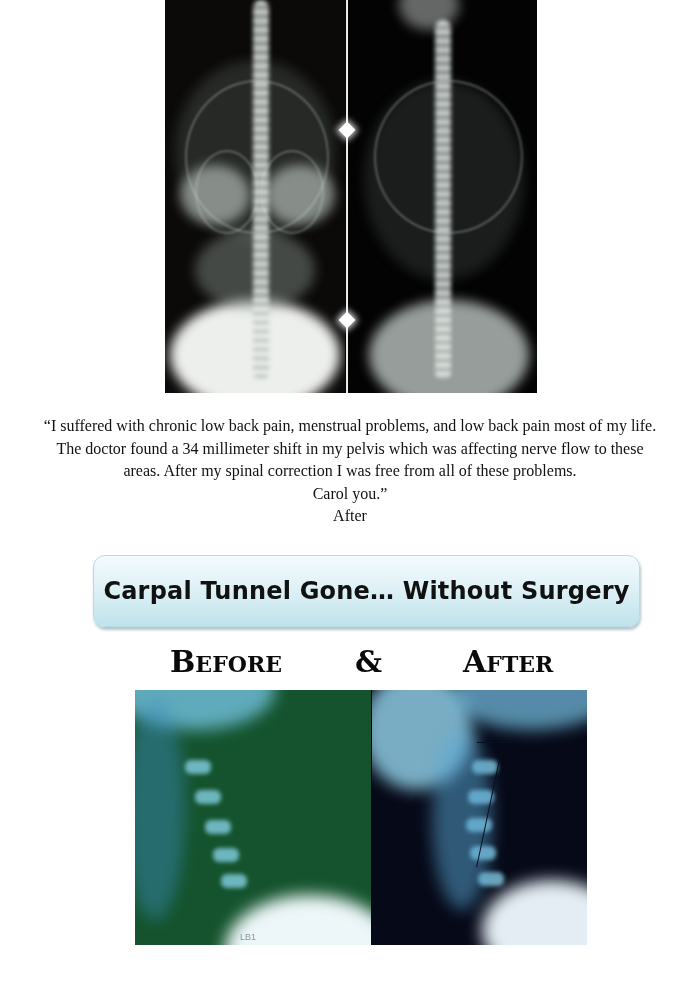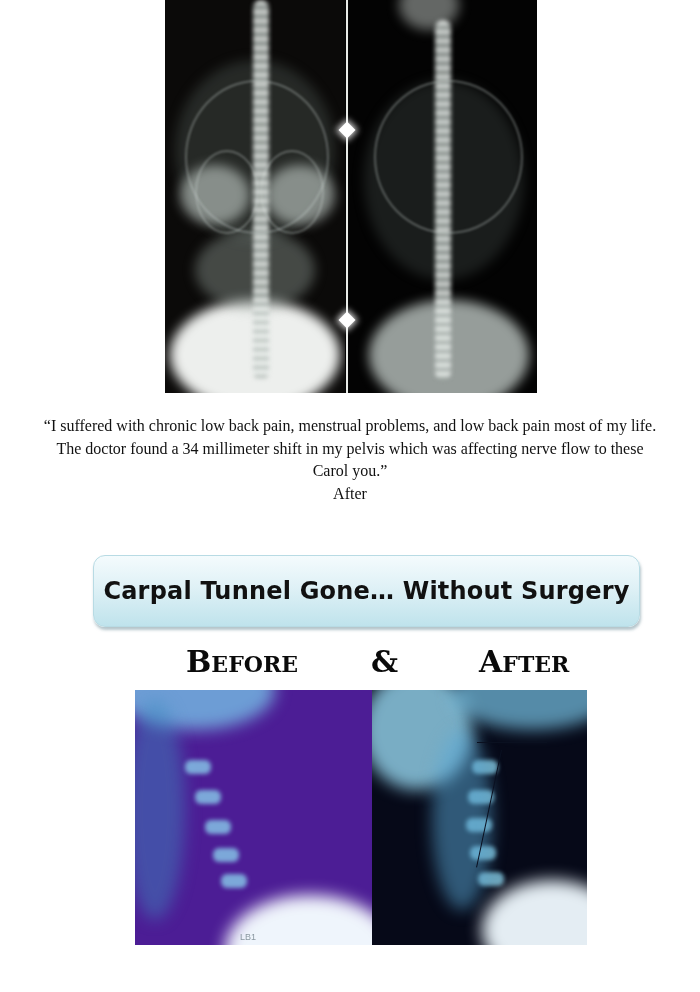--- a/index.html
+++ b/index.html
@@ -43,35 +43,35 @@
       display: flex; align-items: center; justify-content: center;
     }
     .banner span {
       font-family: "DejaVu Sans", sans-serif; font-weight: bold; font-size: 24px; color: #111;
       letter-spacing: 0.2px;
     }
 
     
     .ba {
       position: absolute; top: 644px; height: 36px; font-family: "DejaVu Serif", serif;
-      font-weight: bold; color: #0a0a0a; font-size: 30px; line-height: 36px; margin-left: 16px;
+      font-weight: bold; color: #0a0a0a; font-size: 30px; line-height: 36px;
     }
     .ba .big { font-size: 30px; }
     .ba .small { font-size: 22px; }
     .ba-before { left: 170px; }
     .ba-amp { left: 355px; }
     .ba-after { left: 463px; }
 
     
     .xray-neck {
       position: absolute; left: 135px; top: 690px; width: 452px; height: 255px; overflow: hidden;
       background: #050610;
     }
     .xray-neck .panel { position: absolute; top: 0; height: 255px; overflow: hidden; }
-    .xray-neck .panel.before { left: 0; width: 236px; background: #4c1d95; padding-left: 30px; }
+    .xray-neck .panel.before { left: 0; width: 236px; background: #14532d; }
     .xray-neck .panel.after { left: 237px; width: 215px; background: #060918; }
     .glow { position: absolute; border-radius: 50%; filter: blur(8px); }
     .vert {
       position: absolute; width: 26px; height: 14px; border-radius: 6px;
       background: rgba(140,215,240,0.75); filter: blur(2px);
     }
     .line-mark { position: absolute; height: 1px; background: #0a1020; transform-origin: 0 0; }
     .scribble {
       position: absolute; font-family: "Liberation Sans", sans-serif; font-size: 9px; color: #8a97a0;
     }
@@ -99,20 +99,21 @@
     <div class="spine" style="left:86px;top:20px;height:360px;"></div>
   </div>
   <div class="plumb"></div>
   <div class="marker" style="top:124px;"></div>
   <div class="marker" style="top:314px;"></div>
 </div>
 
 <div class="quote">
   <div>“I suffered with chronic low back pain, menstrual problems, and low back pain most of my life.</div>
   <div>The doctor found a 34 millimeter shift in my pelvis which was affecting nerve flow to these</div>
+  <div>areas. After my spinal correction I was free from all of these problems.</div>
   <div>Carol you.”</div>
   <div>After</div>
 </div>
 
 <div class="banner">
   <span>Carpal Tunnel Gone… Without Surgery</span>
 </div>
 
 <div class="ba ba-before"><span class="big">B</span><span class="small">EFORE</span></div>
 <div class="ba ba-amp">&amp;</div>

